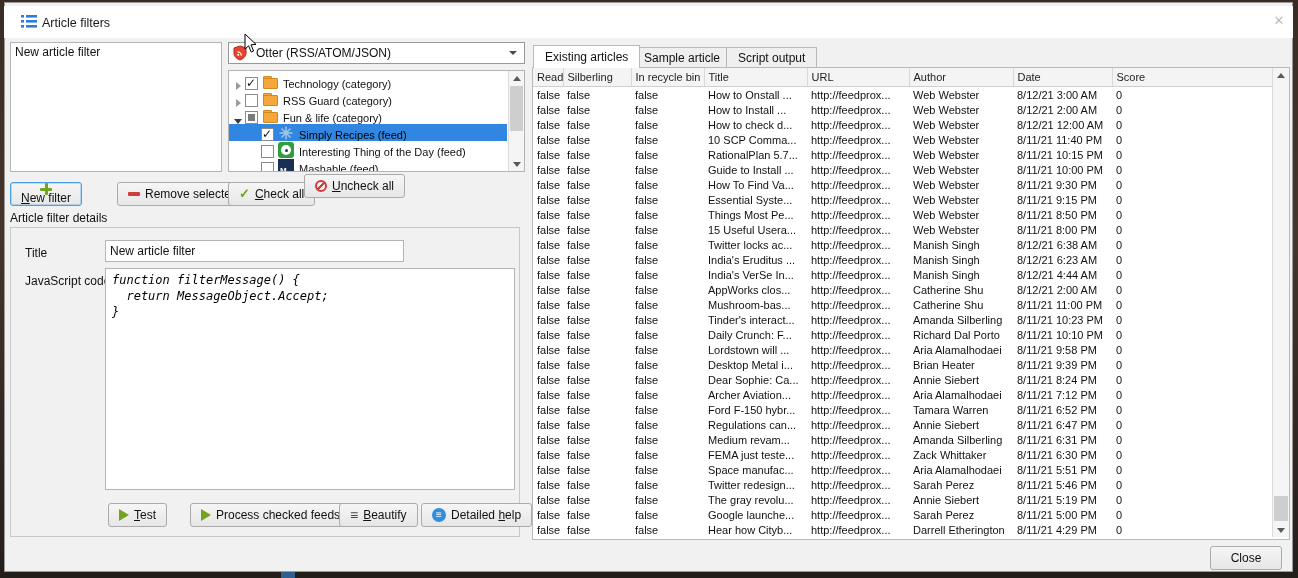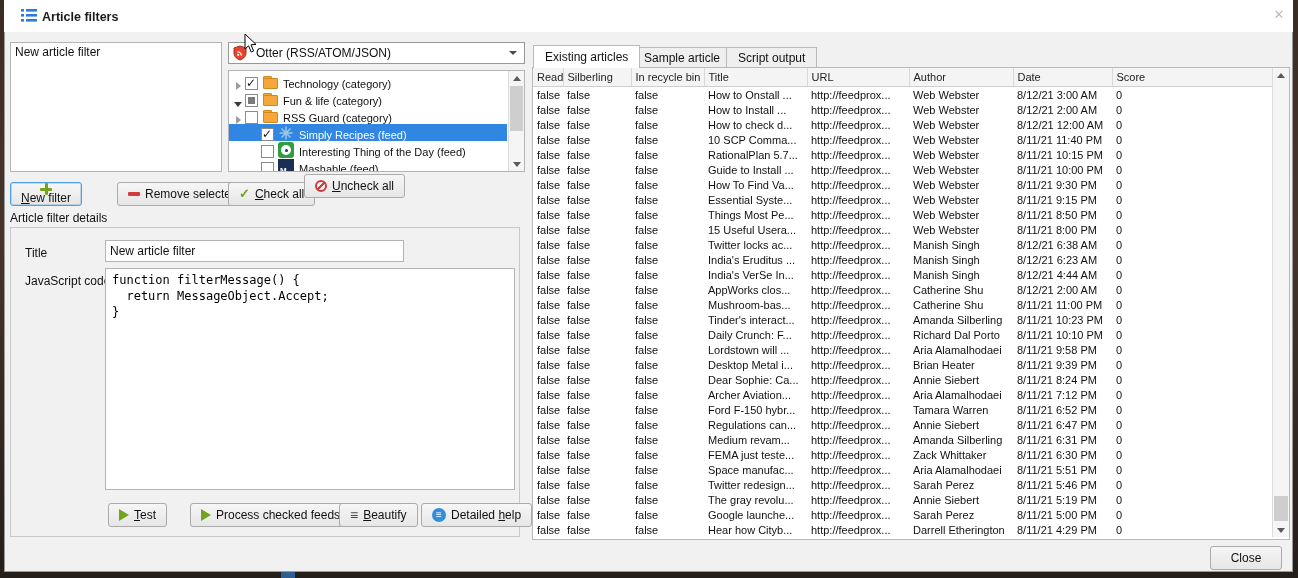--- a/index.html
+++ b/index.html
@@ -1,36 +1,36 @@
 <!DOCTYPE html>
 <html style="--selection: #3086e0; --folder: #f5a73b; --green: #72a41d; --red: #d23b3b; --blue: #2f8fdd;"><head>
 <meta charset="utf-8">
 <style>
   html,body{margin:0;padding:0;}
   body{font-family:"Liberation Sans","DejaVu Sans",sans-serif;}
   #screen{position:relative;width:1298px;height:578px;overflow:hidden;
     background:linear-gradient(180deg,#3a2b24 0%,#46352b 40%,#241e1b 100%);}
   
   .window{position:absolute;left:4px;top:2px;width:1289px;height:570px;background:#f1f1f1;border:1px solid #9a9a9a;box-sizing:border-box;}
-  .titlebar{position:absolute;left:4px;top:0;width:1289px;height:32px;background:#ffffff;font-weight:bold;}
+  .titlebar{position:absolute;left:4px;top:6px;width:1289px;height:32px;background:#ffffff;}
   .title-text{position:absolute;left:38px;top:10px;font-size:12.5px;color:#1a1a1a;}
   .close-x{position:absolute;left:1266px;top:7px;width:18px;height:16px;color:#bcbcbc;font-size:13px;text-align:center;line-height:16px;}
   
   .panel{position:absolute;background:#fff;border:1px solid #b4b4b4;box-sizing:border-box;}
   
   .filters-list{left:10px;top:42px;width:212px;height:130px;}
   .filters-list .item{font-size:12px;color:#111;padding:2px 4px;}
   
   .combo{left:228px;top:42px;width:297px;height:22px;display:flex;align-items:center;border:1px solid #989898;}
   .combo .txt{font-size:12px;color:#111;margin-left:8px;flex:1;white-space:nowrap;overflow:hidden;}
   .combo .arr{width:0;height:0;border-left:4px solid transparent;border-right:4px solid transparent;border-top:4px solid #4a4a4a;margin-right:7px;}
   
   .tree{left:228px;top:70px;width:297px;height:102px;overflow:hidden;}
   .trow{height:17px;display:flex;align-items:flex-end;font-size:11px;color:#111;padding-left:2px;width:278px;box-sizing:border-box;}
-  .trow.sel{background:var(--selection);color:#ffffff;}
+  .trow.sel{background:var(--selection);color:#000000;}
   .indent{width:16px;flex:0 0 16px;}
   .expander{width:14px;flex:0 0 14px;display:flex;align-items:center;justify-content:center;}
   .exp-closed{width:0;height:0;border-top:4px solid transparent;border-bottom:4px solid transparent;border-left:5px solid #9a9a9a;}
   .exp-open{width:0;height:0;border-left:4px solid transparent;border-right:4px solid transparent;border-top:5px solid #3c3c3c;}
   .cbx{width:13px;height:13px;flex:0 0 13px;background:#fff;border:1px solid #8a8a8a;box-sizing:border-box;margin-right:4px;position:relative;}
   .cbx.checked::after{content:"✓";position:absolute;left:0px;top:-2px;font-size:12px;font-weight:bold;color:#111;}
   .cbx.partial::after{content:"";position:absolute;left:2px;top:2px;width:7px;height:7px;background:#7a7a7a;}
   .ticon{width:16px;height:16px;flex:0 0 16px;margin-right:5px;position:relative;}
   
   .folder{position:relative;}
@@ -68,21 +68,21 @@
   .ico-lines{color:#4a4a4a;font-size:14px;font-weight:bold;line-height:12px;}
   .ico-help{width:14px;height:14px;background:var(--blue);border-radius:50%;color:#fff;font-size:10px;font-weight:bold;text-align:center;line-height:14px;}
   
   .section-label{position:absolute;left:10px;top:211px;font-size:12px;color:#111;}
   .groupbox{position:absolute;left:10px;top:227px;width:510px;height:310px;border:1px solid #c8c8c8;box-sizing:border-box;}
   .field-label{position:absolute;font-size:12px;color:#111;}
   .text-input{position:absolute;left:105px;top:240px;width:299px;height:22px;border:1px solid #b4b4b4;background:#fff;
     font-size:12px;font-family:"Liberation Sans","DejaVu Sans",sans-serif;padding:0 4px;box-sizing:border-box;color:#111;}
   .code-box{position:absolute;left:105px;top:268px;width:410px;height:222px;background:#fff;border:1px solid #b4b4b4;
     box-sizing:border-box;font-family:"DejaVu Sans Mono","Liberation Mono",monospace;font-size:12px;line-height:16px;
-    padding:3px 6px;white-space:pre;color:#000;}
+    padding:3px 6px;white-space:pre;color:#000;font-style:italic;}
   
   .tab{position:absolute;font-size:12px;color:#111;display:flex;align-items:center;padding:0 11px;box-sizing:border-box;
     border:1px solid #b9b9b9;background:#efefef;}
   .tab.active{background:#fff;border-bottom:none;z-index:3;}
   .tabpane{position:absolute;left:532px;top:67px;width:758px;height:473px;background:#fff;border:1px solid #b9b9b9;box-sizing:border-box;}
   
   .atable{position:absolute;left:533px;top:68px;width:739px;border-collapse:collapse;table-layout:fixed;}
   .atable th{height:18px;background:#f4f4f4;border-right:1px solid #d9d9d9;border-bottom:1px solid #cfcfcf;
     font-size:11px;font-weight:normal;color:#222;text-align:left;padding:0 0 0 4px;white-space:nowrap;overflow:hidden;}
   .atable td{height:15px;font-size:11px;color:#111;padding:0 0 0 4px;white-space:nowrap;overflow:hidden;}
@@ -130,33 +130,33 @@
       <div class="trow">
         <span class="expander">
             <span class="exp-closed"></span>
           </span>
         <span class="cbx checked"></span>
         <span class="ticon folder"></span>
         <span>Technology (category)</span>
       </div>
       <div class="trow">
         <span class="expander">
+            <span class="exp-closed"></span>
+          </span>
+        <span class="cbx"></span>
+        <span class="ticon folder"></span>
+        <span>RSS Guard (category)</span>
+      </div>
+      <div class="trow">
+        <span class="expander">
             <span class="exp-open"></span>
           </span>
         <span class="cbx partial"></span>
         <span class="ticon folder"></span>
         <span>Fun &amp; life (category)</span>
-      </div>
-      <div class="trow">
-        <span class="expander">
-            <span class="exp-closed"></span>
-          </span>
-        <span class="cbx"></span>
-        <span class="ticon folder"></span>
-        <span>RSS Guard (category)</span>
       </div>
       <div class="trow sel">
         <span class="indent"></span>
           <span class="expander"></span>
         <span class="cbx checked"></span>
         <span class="ticon">
           <svg width="16" height="16">
               <g stroke="#9cc4e4" stroke-width="1.6">
             <line x1="8" y1="1.5" x2="8" y2="14.5"></line>
                 <line x1="1.5" y1="8" x2="14.5" y2="8"></line>

